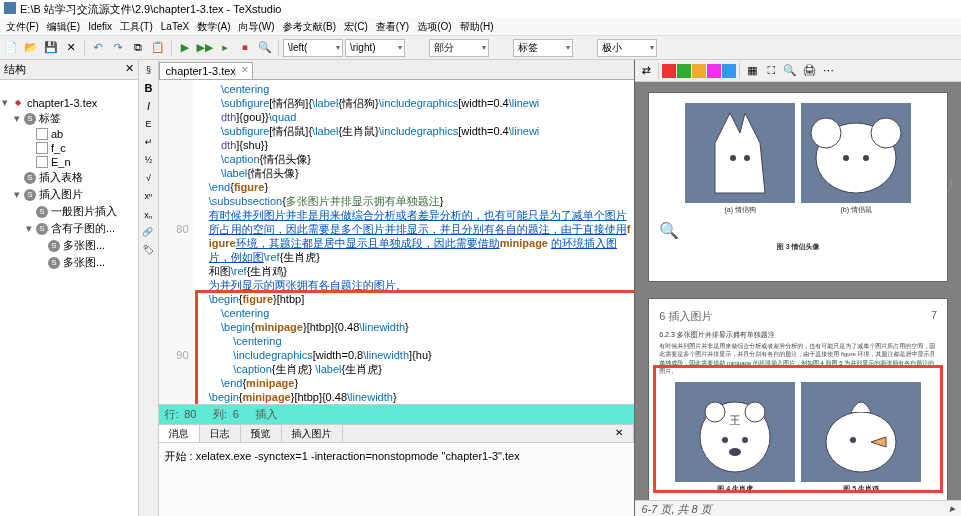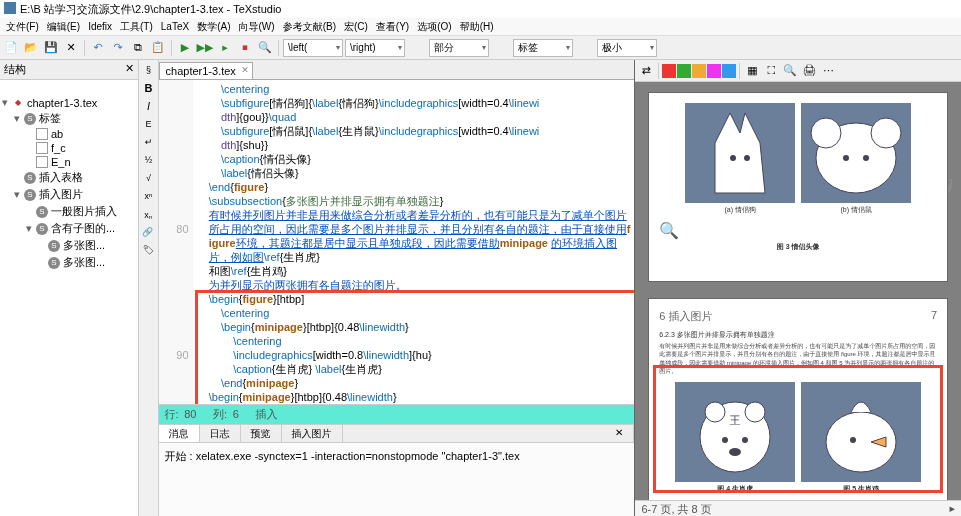--- a/index.html
+++ b/index.html
@@ -49,21 +49,21 @@
 .pv-toolbar { background: #f0f0f0; height: 22px; display: flex; align-items: center; padding: 0 2px; gap: 1px; border-bottom: 1px solid #ccc; }
 .pv-toolbar .sq { width: 14px; height: 14px; display: inline-block; }
 .pv-body { flex: 1; background: #808080; padding: 10px 4px; overflow: auto; position: relative; }
 .pv-page { background: #fff; margin: 0 auto 16px; width: 300px; padding: 10px; border: 1px solid #666; font-size: 8px; color: #333; position: relative; }
 .pv-img-row { display: flex; gap: 6px; justify-content: center; }
 .pv-img { background: #6b7f9a; width: 110px; height: 100px; position: relative; }
 .pv-img-sm { background: #6b7f9a; width: 120px; height: 100px; position: relative; }
 .mag { margin-top: 6px; font-size: 16px; color: #4a7ba6; }
 .pv-cap { text-align: center; font-size: 7px; margin-top: 2px; }
 .watermark { position: absolute; top: 90px; right: 8px; color: rgba(160,160,160,0.5); font-style: italic; font-size: 18px; pointer-events: none; font-family: cursive; }
-.pv-status { background: #f4f4f4; border-top: 1px solid #ccc; height: 16px; font-size: 9px; padding: 1px 6px; color: #555; display: flex; justify-content: space-between; }
+.pv-status { background: #f4f4f4; border-top: 1px solid #ccc; height: 16px; font-size: 9px; padding: 1px 6px; color: #555; display: flex; justify-content: space-between; font-style: italic; }
 </style>
 </head>
 <body>
 
 <div class="titlebar">
   <span class="titlebar-icon"></span>
   <span>E:\B 站学习交流源文件\2.9\chapter1-3.tex - TeXstudio</span>
 </div>
 
 <div class="menubar">

